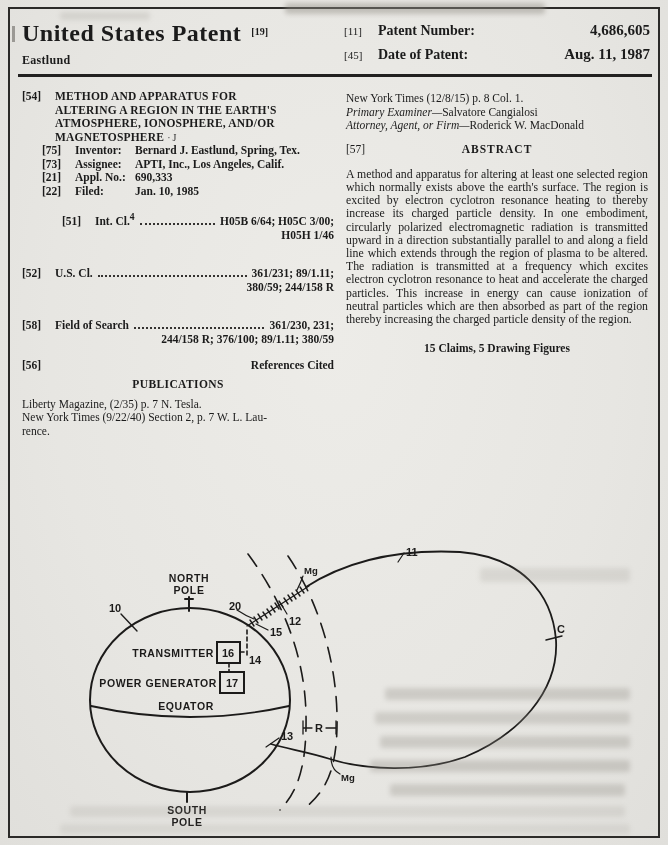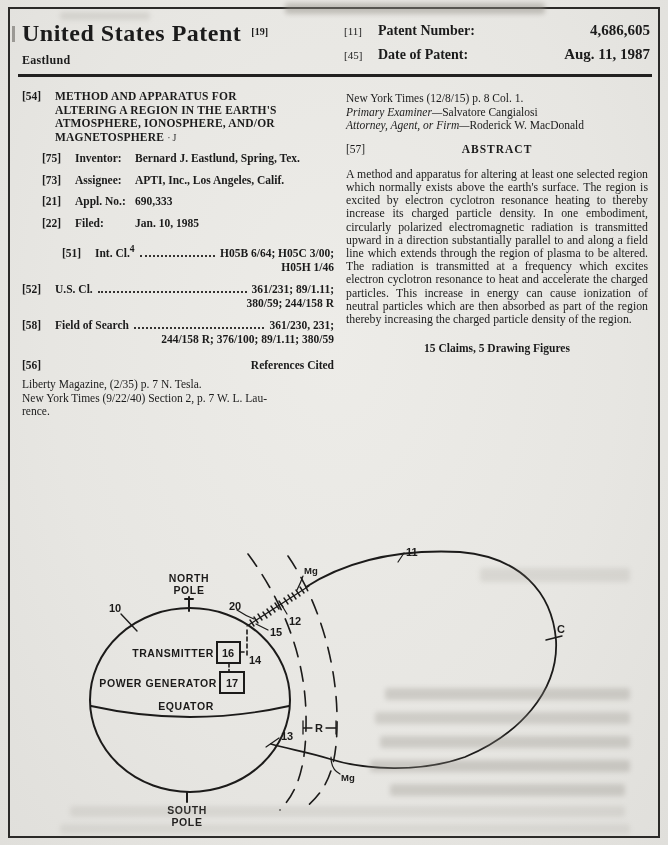--- a/index.html
+++ b/index.html
@@ -23,25 +23,25 @@
   .hdr-right .lbl{margin-left:4px;}
   .hdr-right .val{margin-left:auto; font-size:15px;}
   .hdr-rule{position:absolute; left:18px; right:16px; top:74px; height:3px; background:#222120;}
   
   .col-left{position:absolute; left:22px; top:90px; width:312px; font-size:11.5px; line-height:13.5px;}
   .col-right{position:absolute; left:346px; top:90px; width:302px; font-size:11.5px; line-height:13.5px;}
   .field54{display:flex;}
   .field54 .code{width:33px; flex:none; font-weight:bold;}
   .field54 .tlines{font-weight:bold; letter-spacing:.2px;}
   .artifact{font-weight:normal; font-size:10px; letter-spacing:2px; color:#333;}
-  .kv{display:flex; margin-top:8px;padding-left:20px;}
+  .kv{display:flex; margin-top:0;padding-left:20px;}
   .kv .code{width:33px; flex:none; font-weight:bold;}
   .kv .lbl{width:60px; flex:none; font-weight:bold;}
   .kv .val{font-weight:bold;}
-  .crow{display:flex; align-items:baseline; margin-top:7px; font-weight:bold; white-space:nowrap;}
+  .crow{display:flex; align-items:baseline; margin-top:23px; font-weight:bold; white-space:nowrap;}
   .crow .code{width:33px; flex:none;}
   .crow .leader{flex:1; border-bottom:2px dotted #343230; margin:0 5px; height:9px; min-width:20px;}
   .crow2{text-align:right; font-weight:bold; margin-top:1px;}
   .refs{position:relative; margin-top:12px;}
   .refs .code{position:absolute; left:0; top:0; font-weight:bold;}
   .refs .center{ text-align:right; font-weight:bold;padding-left:19px;}
   .pubhead{text-align:center; font-weight:bold; margin-top:6px; letter-spacing:.4px;}
   .publines{margin-top:6px;}
   
   .nyt{margin-top:2px;}
@@ -139,20 +139,21 @@
       <span>Field of Search</span>
       <span class="leader"></span>
       <span>361/230, 231;</span>
     </div>
     <div class="crow2">244/158 R; 376/100; 89/1.11; 380/59</div>
 
     <div class="refs">
       <span class="code">[56]</span>
       <div class="center">References Cited</div>
     </div>
+    <div class="pubhead">PUBLICATIONS</div>
     <div class="publines">
       <span>Liberty Magazine, (2/35) p. 7 N. Tesla.</span><br>
       <span>New York Times (9/22/40) Section 2, p. 7 W. L. Lau-</span><br>
       <span>rence.</span>
     </div>
   </div>
 
   <div class="col-right">
     <div class="nyt">New York Times (12/8/15) p. 8 Col. 1.</div>
     <div class="examiner">

